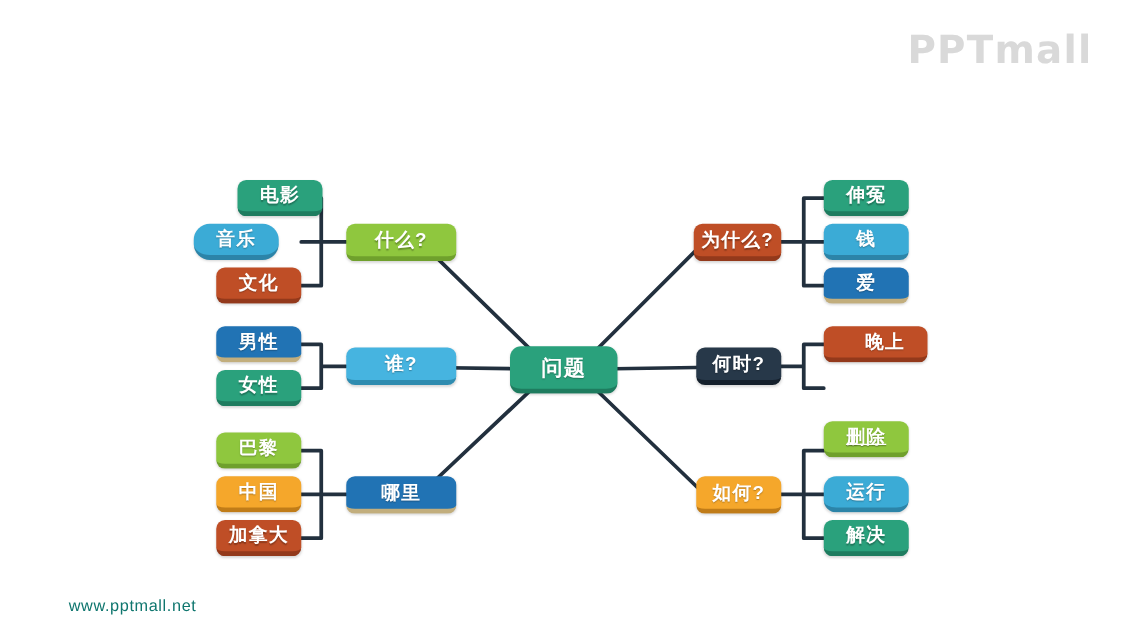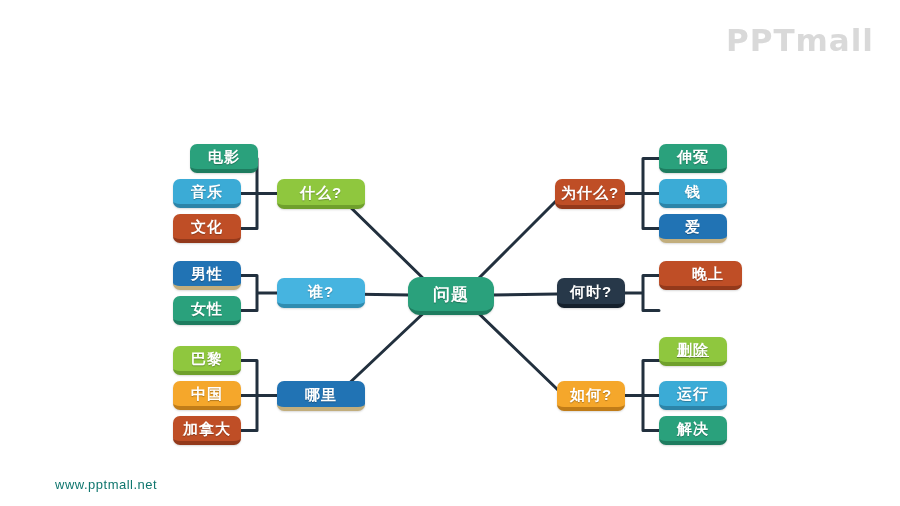--- a/index.html
+++ b/index.html
@@ -13,21 +13,21 @@
     position:absolute;box-sizing:content-box;text-align:center;color:#ffffff;
     font-weight:bold;border-bottom:4px solid transparent;border-radius:7px;
     text-shadow:0 1px 1px rgba(0,0,0,.28);letter-spacing:1px;
     box-shadow:0 1px 2px rgba(0,0,0,.15);
   }
   .leaf{width:68px;height:25px;line-height:26px;font-size:15px;}
   .branch{width:88px;height:26px;line-height:27px;font-size:15px;}
   .center-node{width:86px;height:34px;line-height:35px;font-size:17px;border-radius:9px;}
 
   .leaf-movie{left:190px;top:144px;}
-  .leaf-music{left:173px;top:179px;}
+  .leaf-music{left:155px;top:179px;border-radius:13px;}
   .leaf-culture{left:173px;top:214px;}
   .branch-what{left:277px;top:179px;}
   .leaf-male{left:173px;top:261px;}
   .leaf-female{left:173px;top:296px;}
   .branch-who{left:277px;top:278px;}
   .leaf-paris{left:173px;top:346px;}
   .leaf-china{left:173px;top:381px;}
   .leaf-canada{left:173px;top:416px;}
   .branch-where{left:277px;top:381px;}
   .branch-why{left:555px;top:179px;width:70px;}
@@ -89,20 +89,20 @@
   <div class="node branch branch-why" style="background: rgb(191, 78, 38); border-bottom-color: rgb(147, 57, 27);">为什么?</div>
   <div class="node leaf leaf-justice" style="background: rgb(42, 161, 124); border-bottom-color: rgb(30, 124, 95);">伸冤</div>
   <div class="node leaf leaf-money" style="background: rgb(59, 171, 214); border-bottom-color: rgb(44, 132, 168);">钱</div>
   <div class="node leaf leaf-love" style="background: rgb(33, 115, 180); border-bottom-color: rgb(194, 174, 125);">爱</div>
 
   <div class="node branch branch-when" style="background: rgb(39, 56, 73); border-bottom-color: rgb(21, 32, 44);">何时?</div>
   <div class="node leaf leaf-night" style="background: rgb(191, 78, 38); border-bottom-color: rgb(147, 57, 27); padding-left: 15px;">晚上</div>
 
   <div class="node branch branch-how" style="background: rgb(245, 167, 43); border-bottom-color: rgb(192, 124, 24);">如何?</div>
   <div class="node leaf leaf-delete" style="background: rgb(143, 199, 62); border-bottom-color: rgb(111, 160, 44);">删除</div>
-  <div class="node leaf leaf-run" style="background: rgb(59, 171, 214); border-bottom-color: rgb(44, 132, 168);">运行</div>
+  <div class="node leaf leaf-run" style="background: rgb(59, 171, 214); border-bottom-color: rgb(44, 132, 168); border-radius: 10px;">运行</div>
   <div class="node leaf leaf-solve" style="background: rgb(42, 161, 124); border-bottom-color: rgb(30, 124, 95);">解决</div>
 
-  <div class="node center-node center-pos" style="background: rgb(42, 161, 124); border-bottom-color: rgb(30, 124, 95); border-radius: 12px;">问题</div>
+  <div class="node center-node center-pos" style="background: rgb(42, 161, 124); border-bottom-color: rgb(30, 124, 95);">问题</div>
 
   <div class="logo">PPTmall</div>
   <div class="watermark">www.pptmall.net</div>
 </div>
 
 </body></html>

